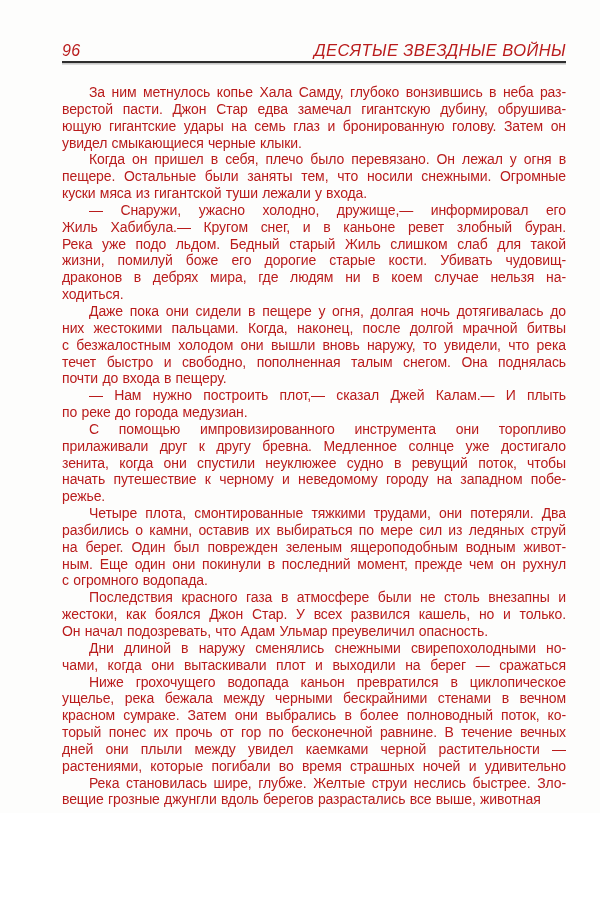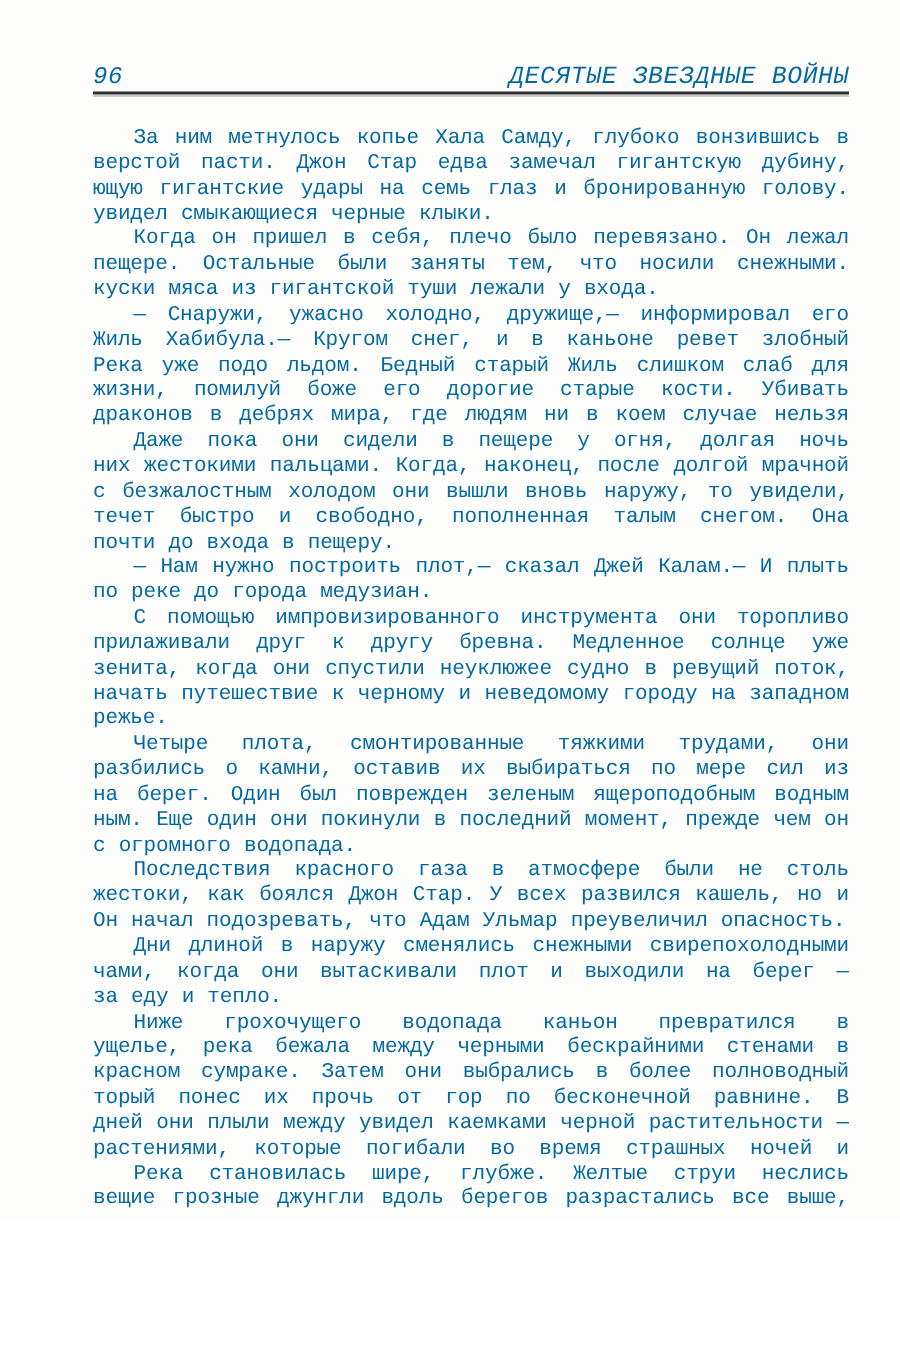--- a/index.html
+++ b/index.html
@@ -5,22 +5,22 @@
   html, body {
     margin: 0;
     padding: 0;
     background: #ffffff;
   }
   .page {
     position: relative;
     width: 600px;
     height: 813px;
     background: #fdfdfc;
-    font-family: Liberation Mono, monospace;
-    color: #0369a1;
+    font-family: Liberation Sans, sans-serif;
+    color: #b91c1c;
     overflow: hidden;
   }
   .running-header {
     position: absolute;
     left: 62px;
     right: 34px;
     top: 41px;
     display: flex;
     justify-content: space-between;
     align-items: baseline;
@@ -86,20 +86,21 @@
         <div class="line first">Когда он пришел в себя, плечо было перевязано. Он лежал у огня в</div>
         <div class="line">пещере. Остальные были заняты тем, что носили снежными. Огромные</div>
         <div class="line last">куски мяса из гигантской туши лежали у входа.</div>
       </div>
       <div class="para">
         <div class="line first">— Снаружи, ужасно холодно, дружище,— информировал его</div>
         <div class="line">Жиль Хабибула.— Кругом снег, и в каньоне ревет злобный буран.</div>
         <div class="line">Река уже подо льдом. Бедный старый Жиль слишком слаб для такой</div>
         <div class="line">жизни, помилуй боже его дорогие старые кости. Убивать чудовищ-</div>
         <div class="line">драконов в дебрях мира, где людям ни в коем случае нельзя на-</div>
+        <div class="line last">ходиться.</div>
       </div>
       <div class="para">
         <div class="line first">Даже пока они сидели в пещере у огня, долгая ночь дотягивалась до</div>
         <div class="line">них жестокими пальцами. Когда, наконец, после долгой мрачной битвы</div>
         <div class="line">с безжалостным холодом они вышли вновь наружу, то увидели, что река</div>
         <div class="line">течет быстро и свободно, пополненная талым снегом. Она поднялась</div>
         <div class="line last">почти до входа в пещеру.</div>
       </div>
       <div class="para">
         <div class="line first">— Нам нужно построить плот,— сказал Джей Калам.— И плыть</div>
@@ -120,21 +121,20 @@
         <div class="line last">с огромного водопада.</div>
       </div>
       <div class="para">
         <div class="line first">Последствия красного газа в атмосфере были не столь внезапны и</div>
         <div class="line">жестоки, как боялся Джон Стар. У всех развился кашель, но и только.</div>
         <div class="line last">Он начал подозревать, что Адам Ульмар преувеличил опасность.</div>
       </div>
       <div class="para">
         <div class="line first">Дни длиной в наружу сменялись снежными свирепохолодными но-</div>
         <div class="line">чами, когда они вытаскивали плот и выходили на берег — сражаться</div>
-        <div class="line last">за еду и тепло.</div>
       </div>
       <div class="para">
         <div class="line first">Ниже грохочущего водопада каньон превратился в циклопическое</div>
         <div class="line">ущелье, река бежала между черными бескрайними стенами в вечном</div>
         <div class="line">красном сумраке. Затем они выбрались в более полноводный поток, ко-</div>
         <div class="line">торый понес их прочь от гор по бесконечной равнине. В течение вечных</div>
         <div class="line">дней они плыли между увидел каемками черной растительности —</div>
         <div class="line">растениями, которые погибали во время страшных ночей и удивительно</div>
       </div>
       <div class="para">

